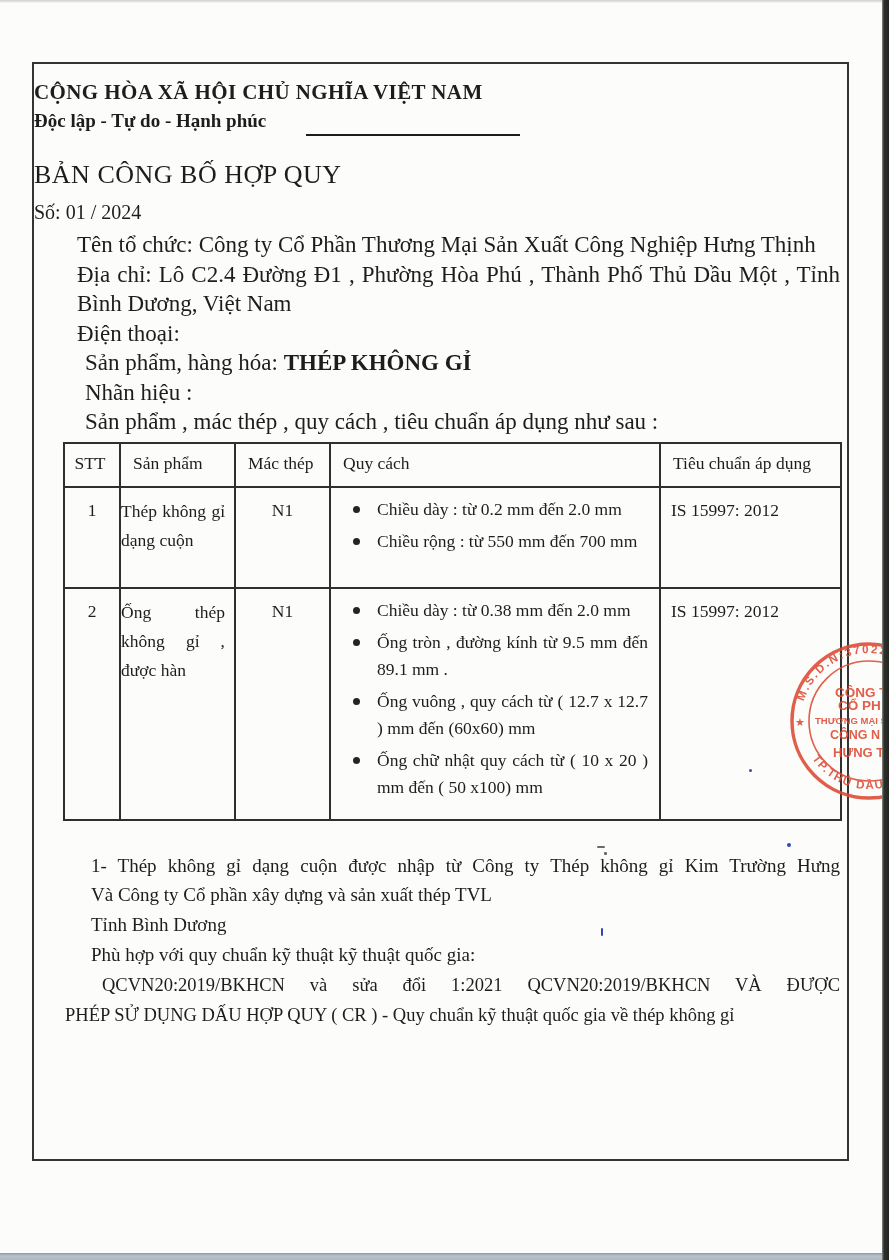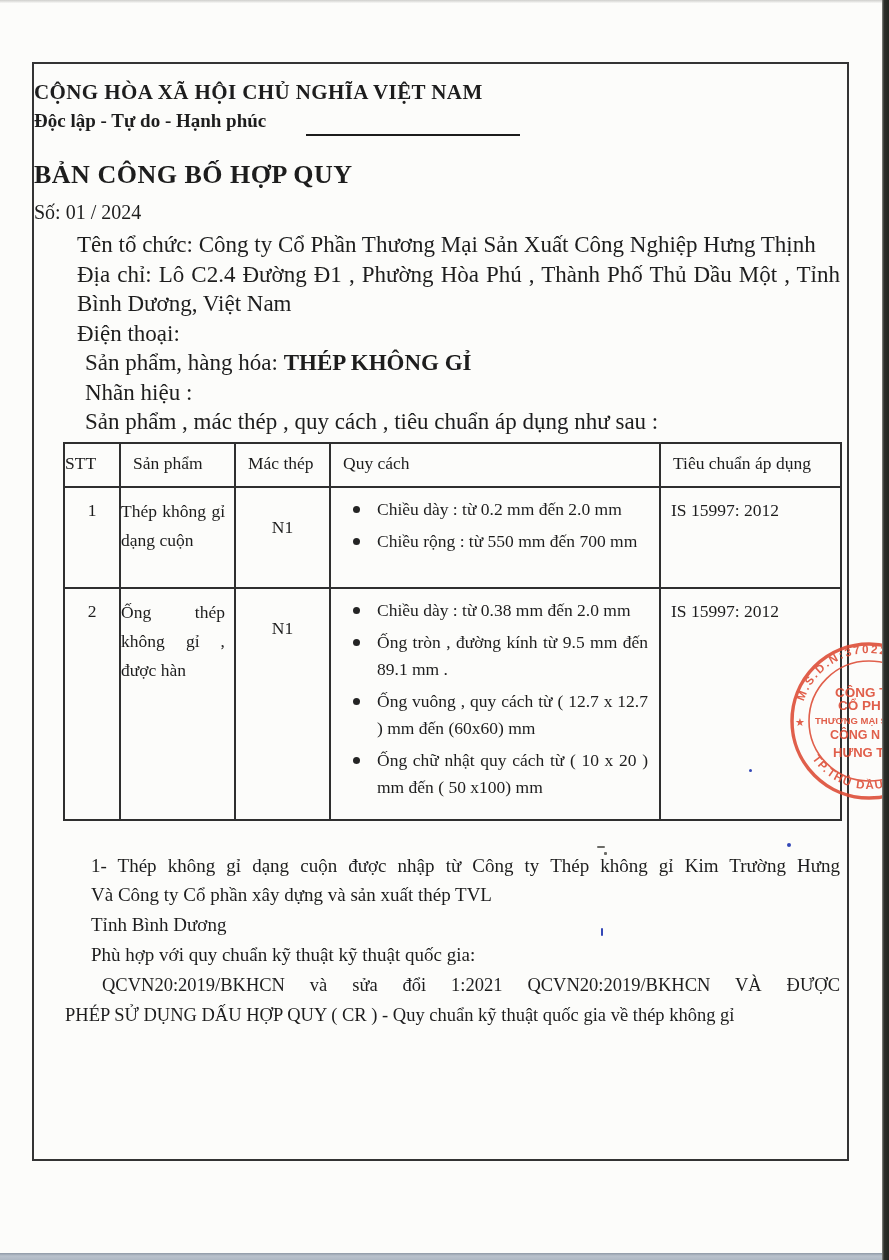--- a/index.html
+++ b/index.html
@@ -17,39 +17,39 @@
     background:linear-gradient(to bottom,#8f99a6 0px,#b9c2cc 3px,#aeb8c3 100%);z-index:6;}
 
   .frame{
     position:absolute;left:32px;top:62px;width:817px;height:1099px;
     border:2px solid #343434;box-sizing:border-box;background:transparent;
   }
   .center{text-align:left;}
   .nat1{margin:15px 0 0 0;font-size:21px;font-weight:bold;letter-spacing:.4px;line-height:26px;}
   .nat2{margin:4px 0 0 0;font-size:19px;font-weight:bold;line-height:24px;}
   .motto-underline{position:absolute;left:272px;top:70px;width:214px;height:2px;background:#1c1c1c;}
-  .title{margin:27px 0 0 0;font-size:26px;font-weight:bold;letter-spacing:.5px;line-height:30px;}
+  .title{margin:27px 0 0 0;font-size:26px;font-weight:normal;letter-spacing:.5px;line-height:30px;}
   .docno{margin:10px 0 0 0;font-size:20px;line-height:24px;}
 
   .paras{margin:6px 8px 0 43px;width:763px;font-size:23px;line-height:29.5px;}
   .paras p{margin:0;}
   .ind{padding-left:8px;}
   .jline{display:block;text-align:justify;text-align-last:justify;}
 
   table.tbl{
     margin:5px 0 0 29px;border-collapse:collapse;table-layout:fixed;width:777px;
     font-size:17.5px;
   }
   .tbl th,.tbl td{border:2px solid #2f2f2f;vertical-align:top;font-weight:normal;
     overflow:hidden;}
   .tbl thead th{height:36px;text-align:left;padding:6px 4px 0 12px;line-height:27px;}
-  .tbl thead th.c{padding-left:0;}
+  .tbl thead th.c{text-align:center;padding-left:0;}
   td.stt{text-align:center;padding-top:9px;line-height:27px;}
   td.sp{padding:9px 9px 0 0;text-align:justify;line-height:29px;}
-  td.mt{text-align:center;padding-top:26px;line-height:27px;}
+  td.mt{text-align:center;padding-top:9px;line-height:27px;}
   td.tc{padding:9px 4px 0 10px;line-height:27px;}
   td.qc{padding:0;}
   ul.bullets{list-style:none;margin:8px 0 0 0;padding:0 11px 0 20px;}
   ul.bullets li{position:relative;padding-left:26px;margin:0 0 5px 0;text-align:justify;line-height:27px;}
   ul.bullets li::before{content:"";position:absolute;left:2px;top:10px;width:7px;height:7px;border-radius:50%;background:#242424;}
 
   .notes{margin:30px 0 0 57px;width:749px;font-size:19px;line-height:29.7px;}
   .notes p{margin:0;}
   .cont{padding-left:15px;}
   .standard{margin:2px 0 0 31px;width:775px;font-size:18.5px;line-height:29.7px;}

